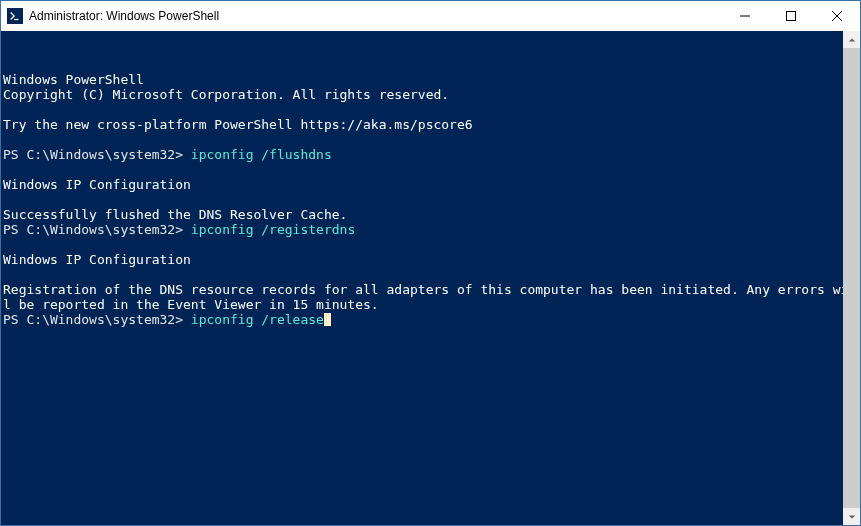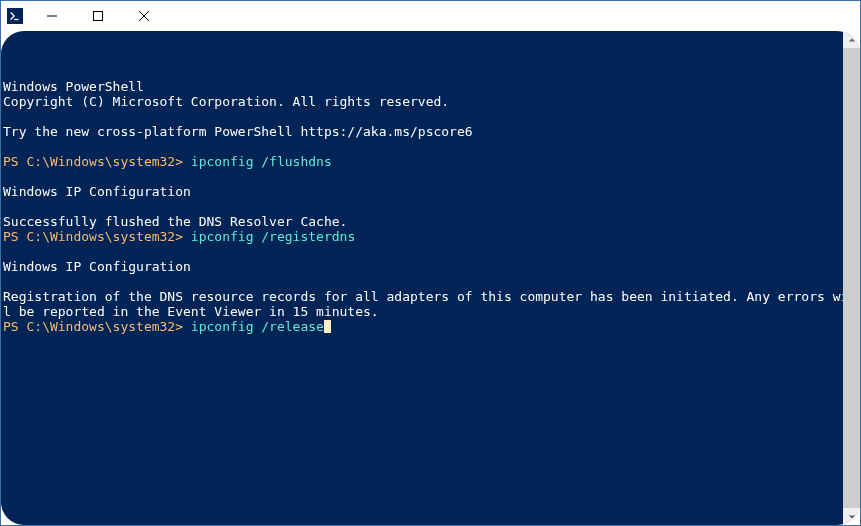--- a/index.html
+++ b/index.html
@@ -70,35 +70,34 @@
       stroke-width: 1;
       fill: none;
     }
     .terminal {
       flex: 1;
       background: #012456;
       color: #ffffff;
       font-family: Consolas, "Lucida Console", monospace;
       font-size: 13px;
       line-height: 15px;
-      padding: 18px 2px;
+      padding: 11px 2px;
       white-space: pre-wrap;
       word-break: break-all;
       overflow: hidden;
       position: relative;
-      border-radius: 23px;
     }
     .line {
       white-space: pre-wrap;
     }
     .cmd {
       color: #5eead4;
     }
     .prompt {
-      color: #fdba74;
+      color: #e5e5e5;
     }
     .cursor {
       display: inline-block;
       width: 7px;
       height: 13px;
       background: #fdf0c8;
       vertical-align: bottom;
       position: relative;
       top: -1px;
     }
@@ -144,20 +143,21 @@
 
 <div class="window">
   <div class="titlebar">
     <span class="titlebar-icon">
       <svg viewBox="0 0 16 16">
         <rect x="0" y="0" width="16" height="16" fill="#012456"></rect>
         <path d="M3 4 L7 8 L3 12" stroke="#fff" stroke-width="1.5" fill="none"></path>
         <line x1="7" y1="12" x2="12" y2="12" stroke="#fff" stroke-width="1.5"></line>
       </svg>
     </span>
+    <span class="titlebar-title">Administrator: Windows PowerShell</span>
     <div class="window-controls">
       <button class="win-btn">
         <svg viewBox="0 0 10 10">
             <line x1="0" y1="5" x2="10" y2="5"></line>
           </svg>
       </button>
       <button class="win-btn">
         <svg viewBox="0 0 10 10">
             <rect x="0.5" y="0.5" width="9" height="9"></rect>
           </svg>

